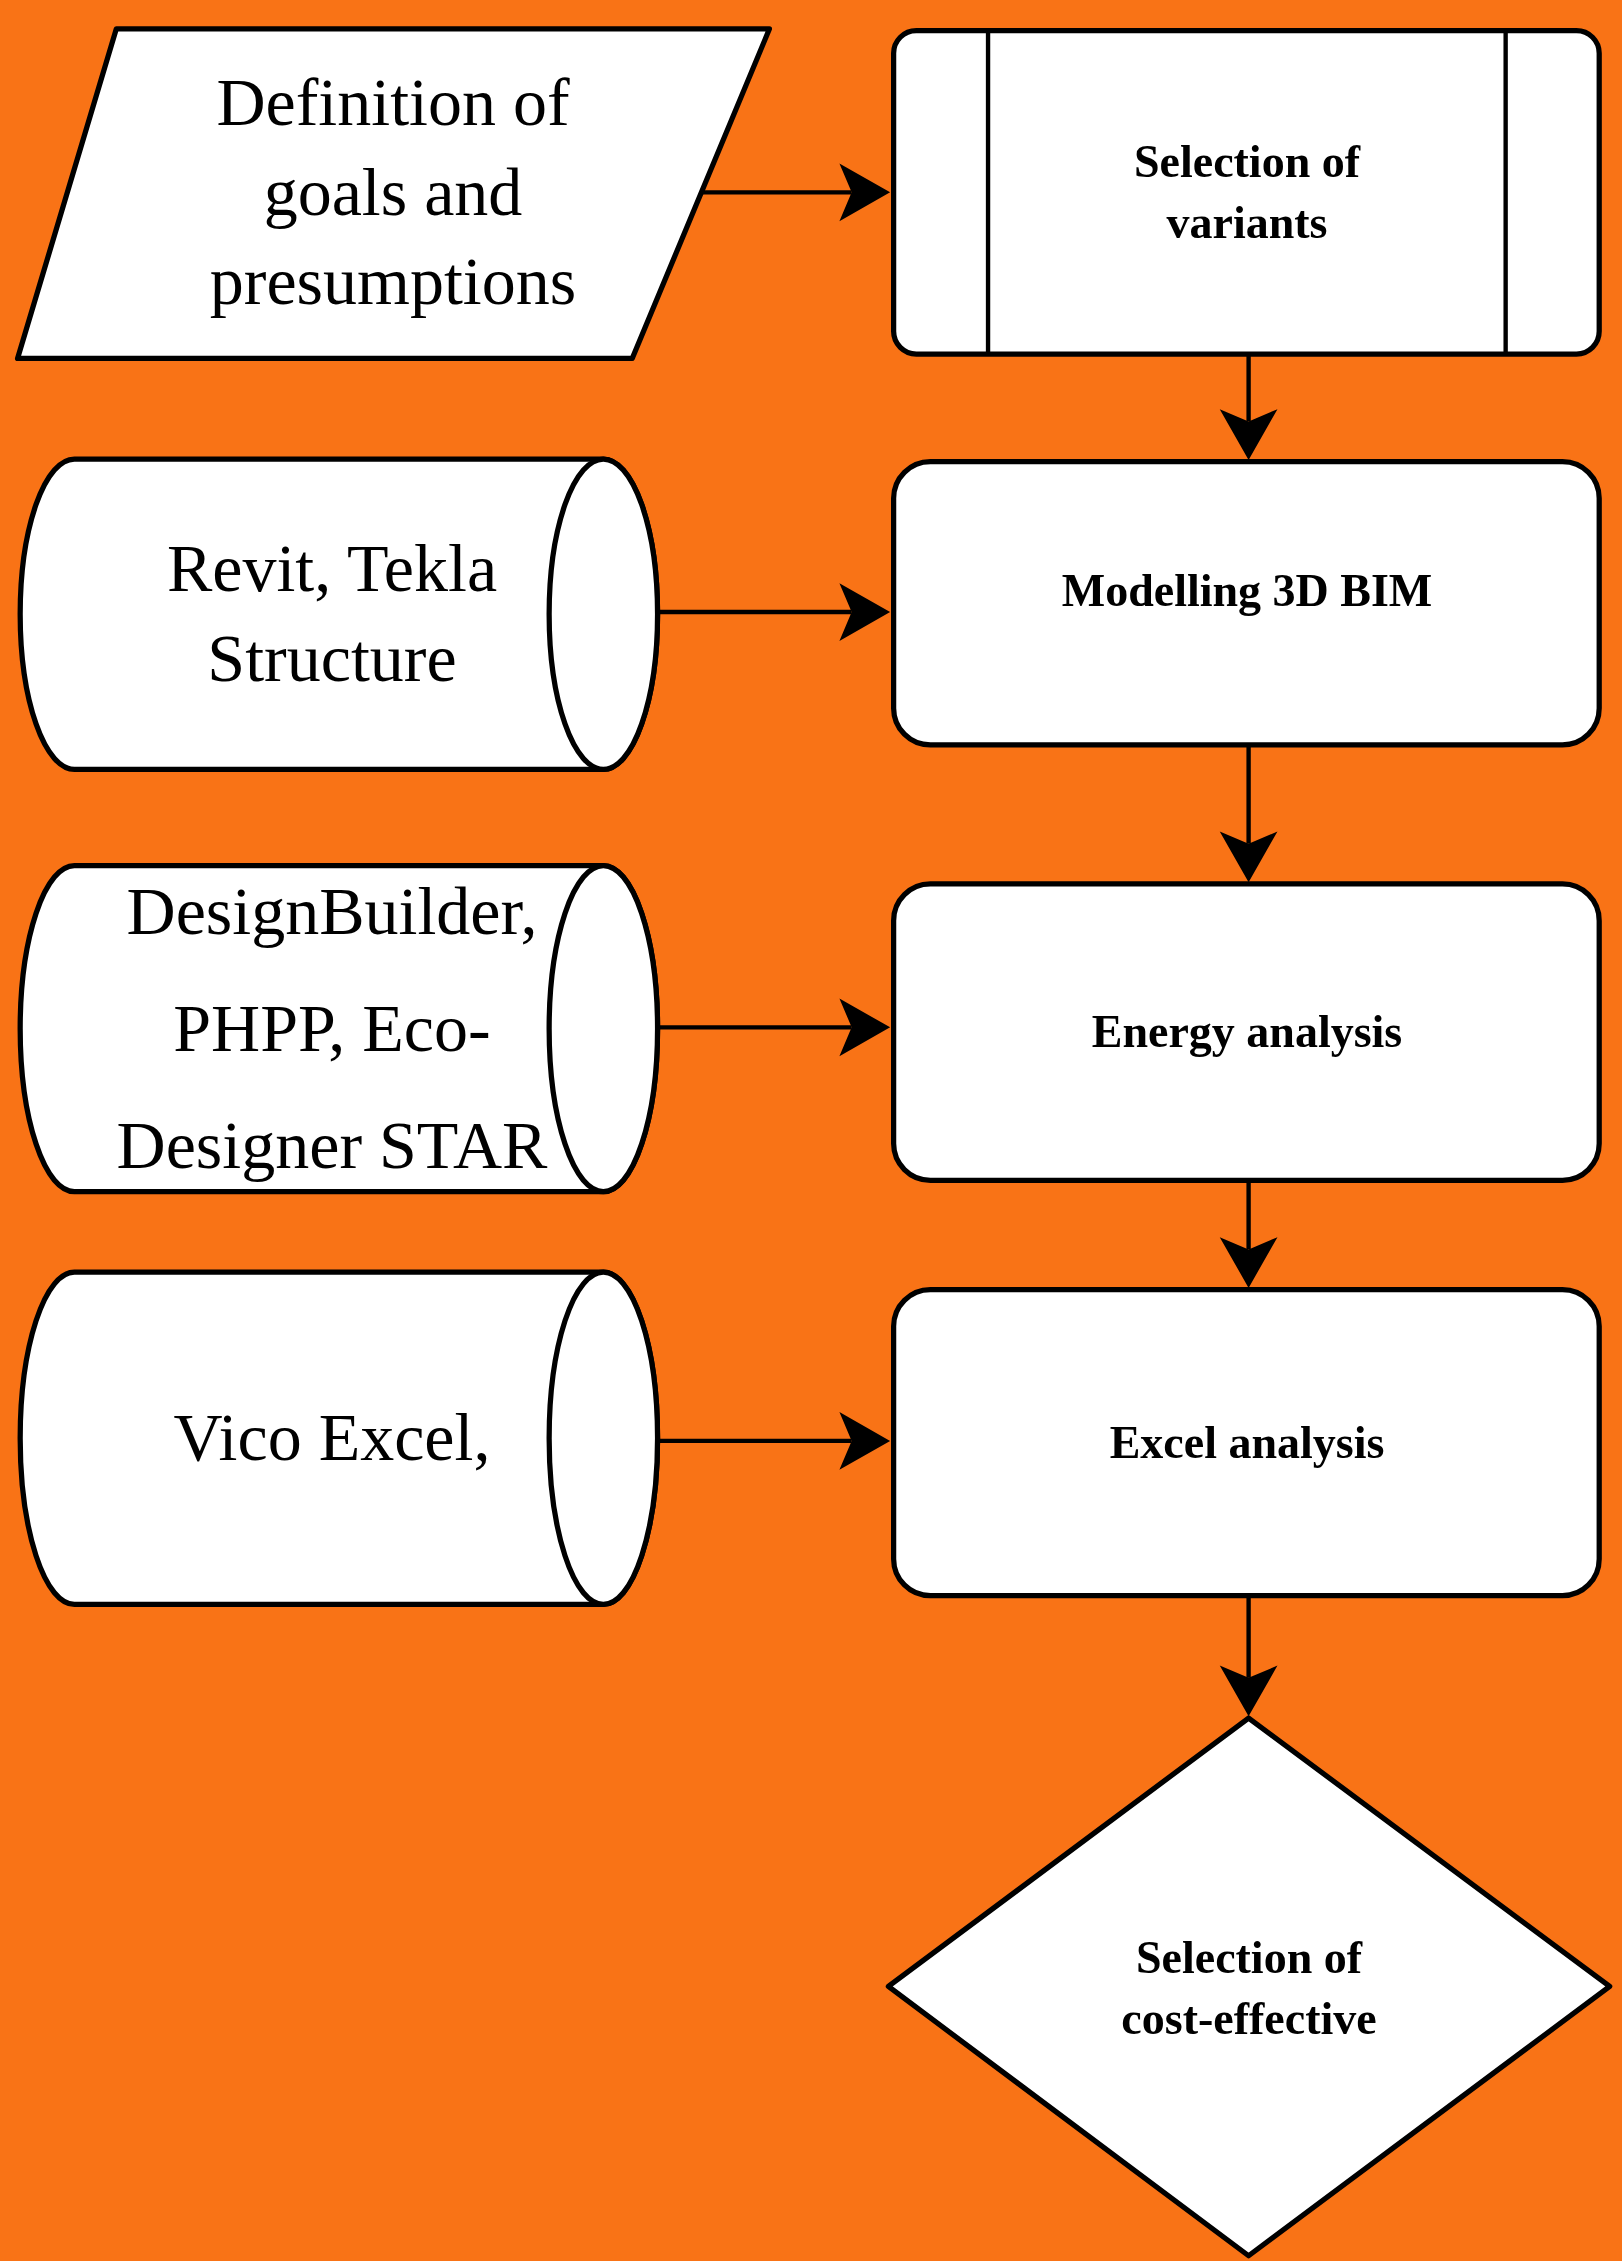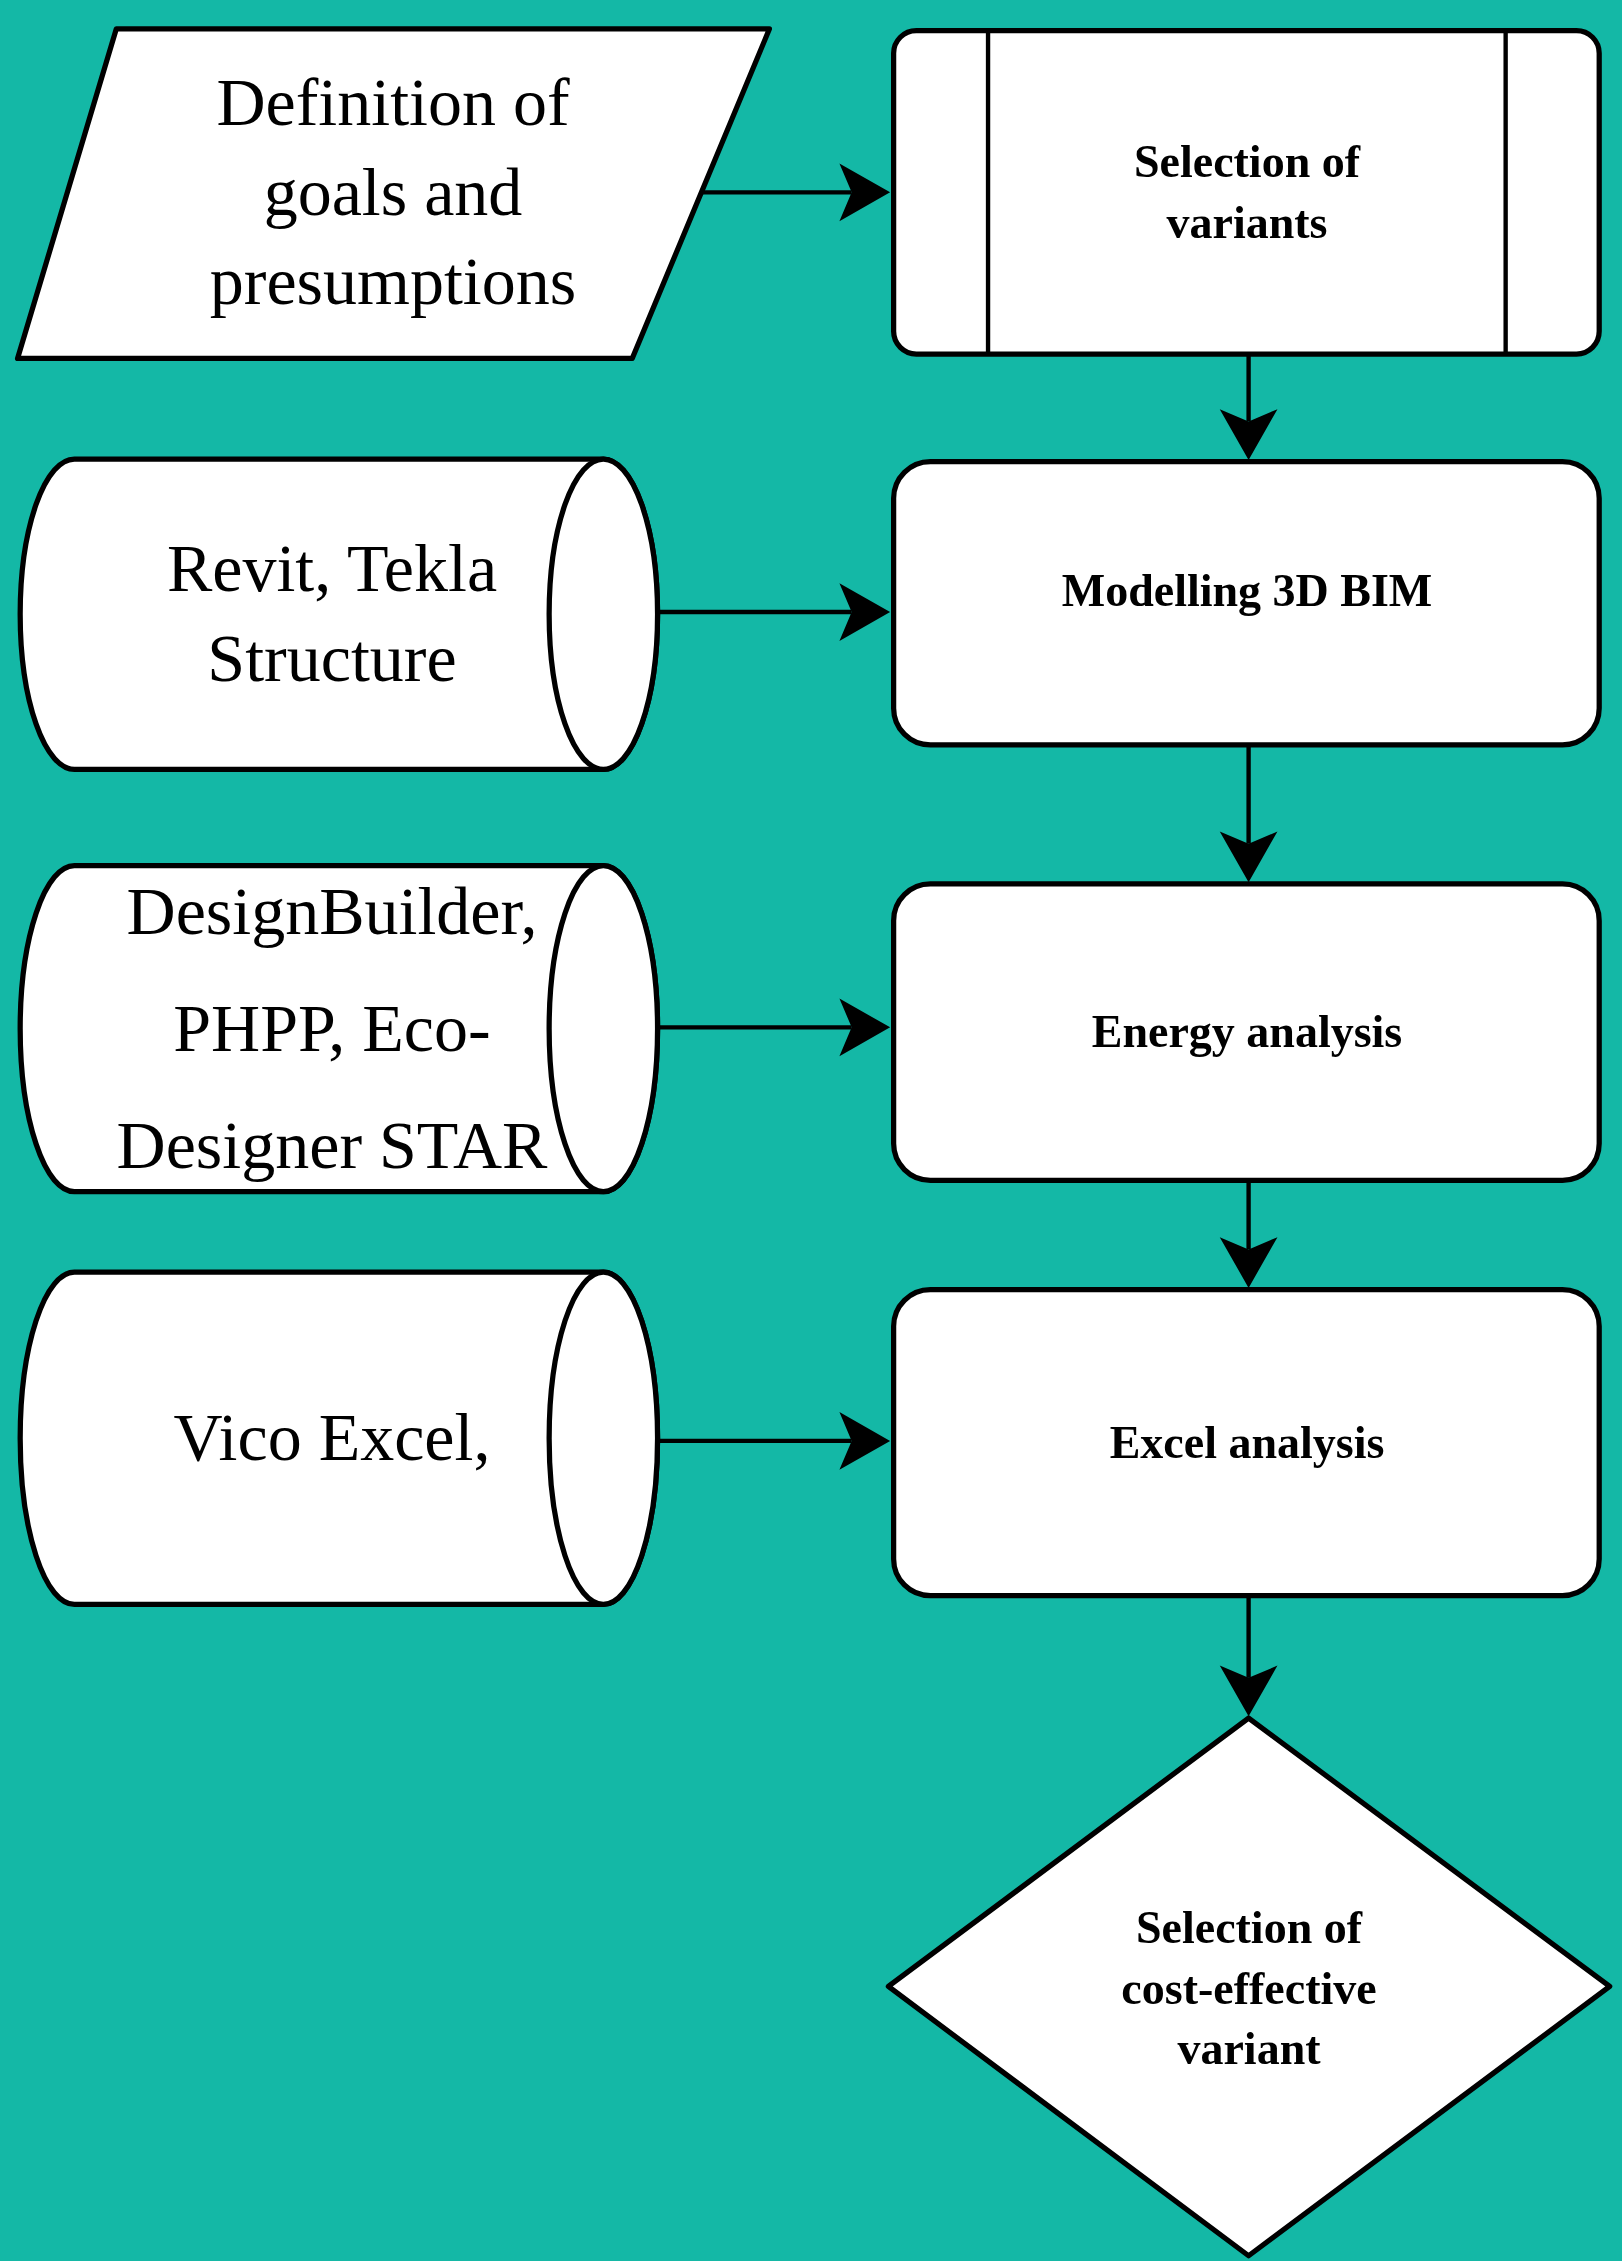--- a/index.html
+++ b/index.html
@@ -1,20 +1,20 @@
 <!DOCTYPE html>
 <html style="font-size:14px"><head>
 <meta charset="utf-8">
 <style>
   html, body { margin: 0; padding: 0; background: #ffffff; }
   .page {
     position: relative;
     width: 1622px;
     height: 2261px;
-    background: #14b8a6;
+    background: #f97316;
     font-family: "Liberation Serif", "DejaVu Serif", serif;
     overflow: hidden;
   }
   svg.canvas {
     position: absolute;
     left: 0; top: 0;
     width: 1622px; height: 2261px;
   }
   svg.canvas .shape {
     fill: #ffffff;
@@ -138,17 +138,16 @@
     <span>Vico Excel,</span>
   </div>
 
   <div class="label bold" style="left:894px; top:1290px; width:706px; height:306px;">
     <span>Excel analysis</span>
   </div>
 
   <div class="label bold" style="left:943px; top:1775px; width:612px; height:428px;">
     <span>Selection of</span>
     <span>cost-effective</span>
-    <span>variant</span>
   </div>
 
 </div>
 
 
 </body></html>

